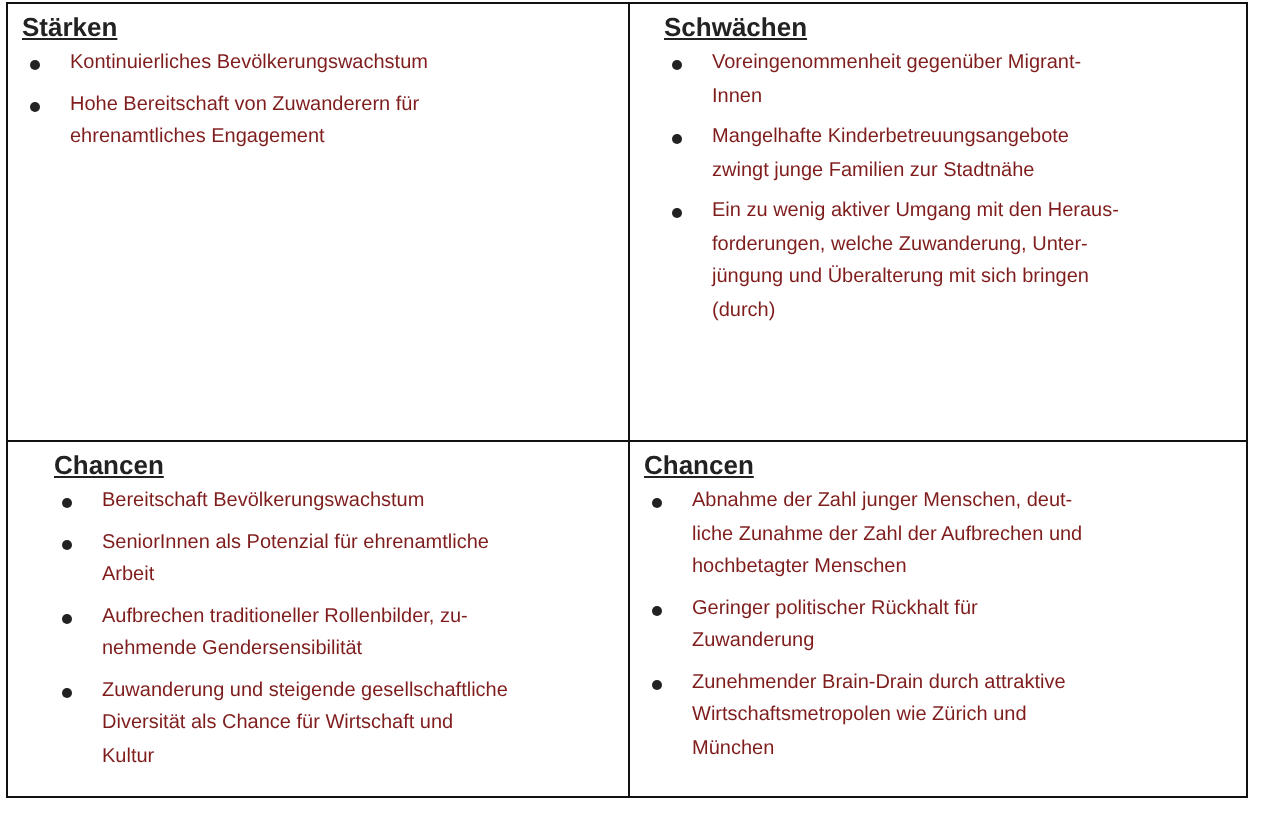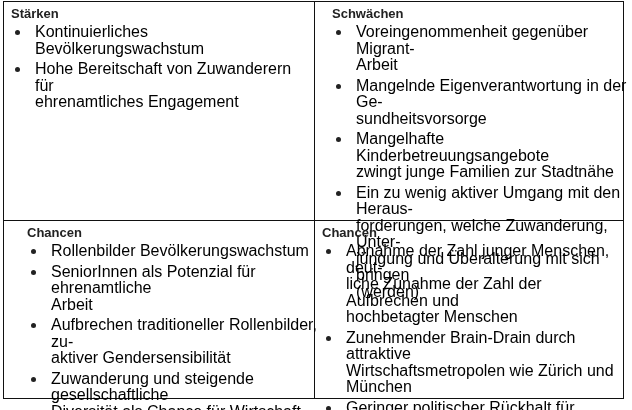--- a/index.html
+++ b/index.html
@@ -7,23 +7,23 @@
          font-family: "Liberation Sans", "DejaVu Sans", sans-serif; color:#2a2a2a; }
   .table { position:absolute; left:3px; top:1px; width:621px; height:398px;
            border:1px solid #111; box-sizing:border-box; }
   .vline { position:absolute; left:310px; top:0; width:1px; height:100%; background:#111; }
   .hline { position:absolute; left:0; top:218px; width:100%; height:1px; background:#111; }
   .cell { position:absolute; box-sizing:border-box; padding:3px 6px 0 7px; }
   .c-tl { left:0; top:0; width:310px; height:218px; }
   .c-tr { left:321px; top:0; width:308px; height:218px; }
   .c-bl { left:16px; top:219px; width:310px; height:177px; }
   .c-br { left:311px; top:219px; width:308px; height:177px; }
-  .heading { font-weight:bold; font-size:13px; line-height:18px; color:#222; margin:0 0 1px 0; }
+  .heading { font-weight:bold; font-size:13px; line-height:18px; color:#222; margin:0 0 1px 0;text-decoration:underline; }
   ul { list-style:none; margin:0; padding:0; }
-  li { position:relative; padding-left:24px; font-size:16px; line-height:16.5px; margin-bottom:4px; color:#000000; }
+  li { position:relative; padding-left:24px; font-size:10px; line-height:16.5px; margin-bottom:4px; color:#7f1d1d; }
   li .bullet { position:absolute; left:4px; top:6px; width:5px; height:5px; border-radius:50%; background:#222; }
   li .text { white-space:pre-line; display:block; }
 </style>
 </head>
 <body>
 
 <div class="table">
   <div class="vline"></div>
   <div class="hline"></div>
 
@@ -41,58 +41,53 @@
         </li>
     </ul>
   </div>
 
   <div class="cell c-tr">
     <div class="heading">Schwächen</div>
     <ul>
       <li>
           <span class="bullet"></span>
           <span class="text">Voreingenommenheit gegenüber Migrant-
-Arbeit</span>
-        </li>
-      <li>
-          <span class="bullet"></span>
-          <span class="text">Mangelnde Eigenverantwortung in der Ge-
-sundheitsvorsorge</span>
+Innen</span>
         </li>
       <li>
           <span class="bullet"></span>
           <span class="text">Mangelhafte Kinderbetreuungsangebote
 zwingt junge Familien zur Stadtnähe</span>
         </li>
       <li>
           <span class="bullet"></span>
           <span class="text">Ein zu wenig aktiver Umgang mit den Heraus-
 forderungen, welche Zuwanderung, Unter-
 jüngung und Überalterung mit sich bringen
-(werden)</span>
+(durch)</span>
         </li>
     </ul>
   </div>
 
   <div class="cell c-bl">
     <div class="heading">Chancen</div>
     <ul>
       <li>
           <span class="bullet"></span>
-          <span class="text">Rollenbilder Bevölkerungswachstum</span>
+          <span class="text">Bereitschaft Bevölkerungswachstum</span>
         </li>
       <li>
           <span class="bullet"></span>
           <span class="text">SeniorInnen als Potenzial für ehrenamtliche
 Arbeit</span>
         </li>
       <li>
           <span class="bullet"></span>
           <span class="text">Aufbrechen traditioneller Rollenbilder, zu-
-aktiver Gendersensibilität</span>
+nehmende Gendersensibilität</span>
         </li>
       <li>
           <span class="bullet"></span>
           <span class="text">Zuwanderung und steigende gesellschaftliche
 Diversität als Chance für Wirtschaft und
 Kultur</span>
         </li>
     </ul>
   </div>
 
@@ -100,24 +95,24 @@
     <div class="heading">Chancen</div>
     <ul>
       <li>
           <span class="bullet"></span>
           <span class="text">Abnahme der Zahl junger Menschen, deut-
 liche Zunahme der Zahl der Aufbrechen und
 hochbetagter Menschen</span>
         </li>
       <li>
           <span class="bullet"></span>
+          <span class="text">Geringer politischer Rückhalt für
+Zuwanderung</span>
+        </li>
+      <li>
+          <span class="bullet"></span>
           <span class="text">Zunehmender Brain-Drain durch attraktive
 Wirtschaftsmetropolen wie Zürich und
 München</span>
-        </li>
-      <li>
-          <span class="bullet"></span>
-          <span class="text">Geringer politischer Rückhalt für
-Zuwanderung</span>
         </li>
     </ul>
   </div>
 </div>
 
 </body></html>

